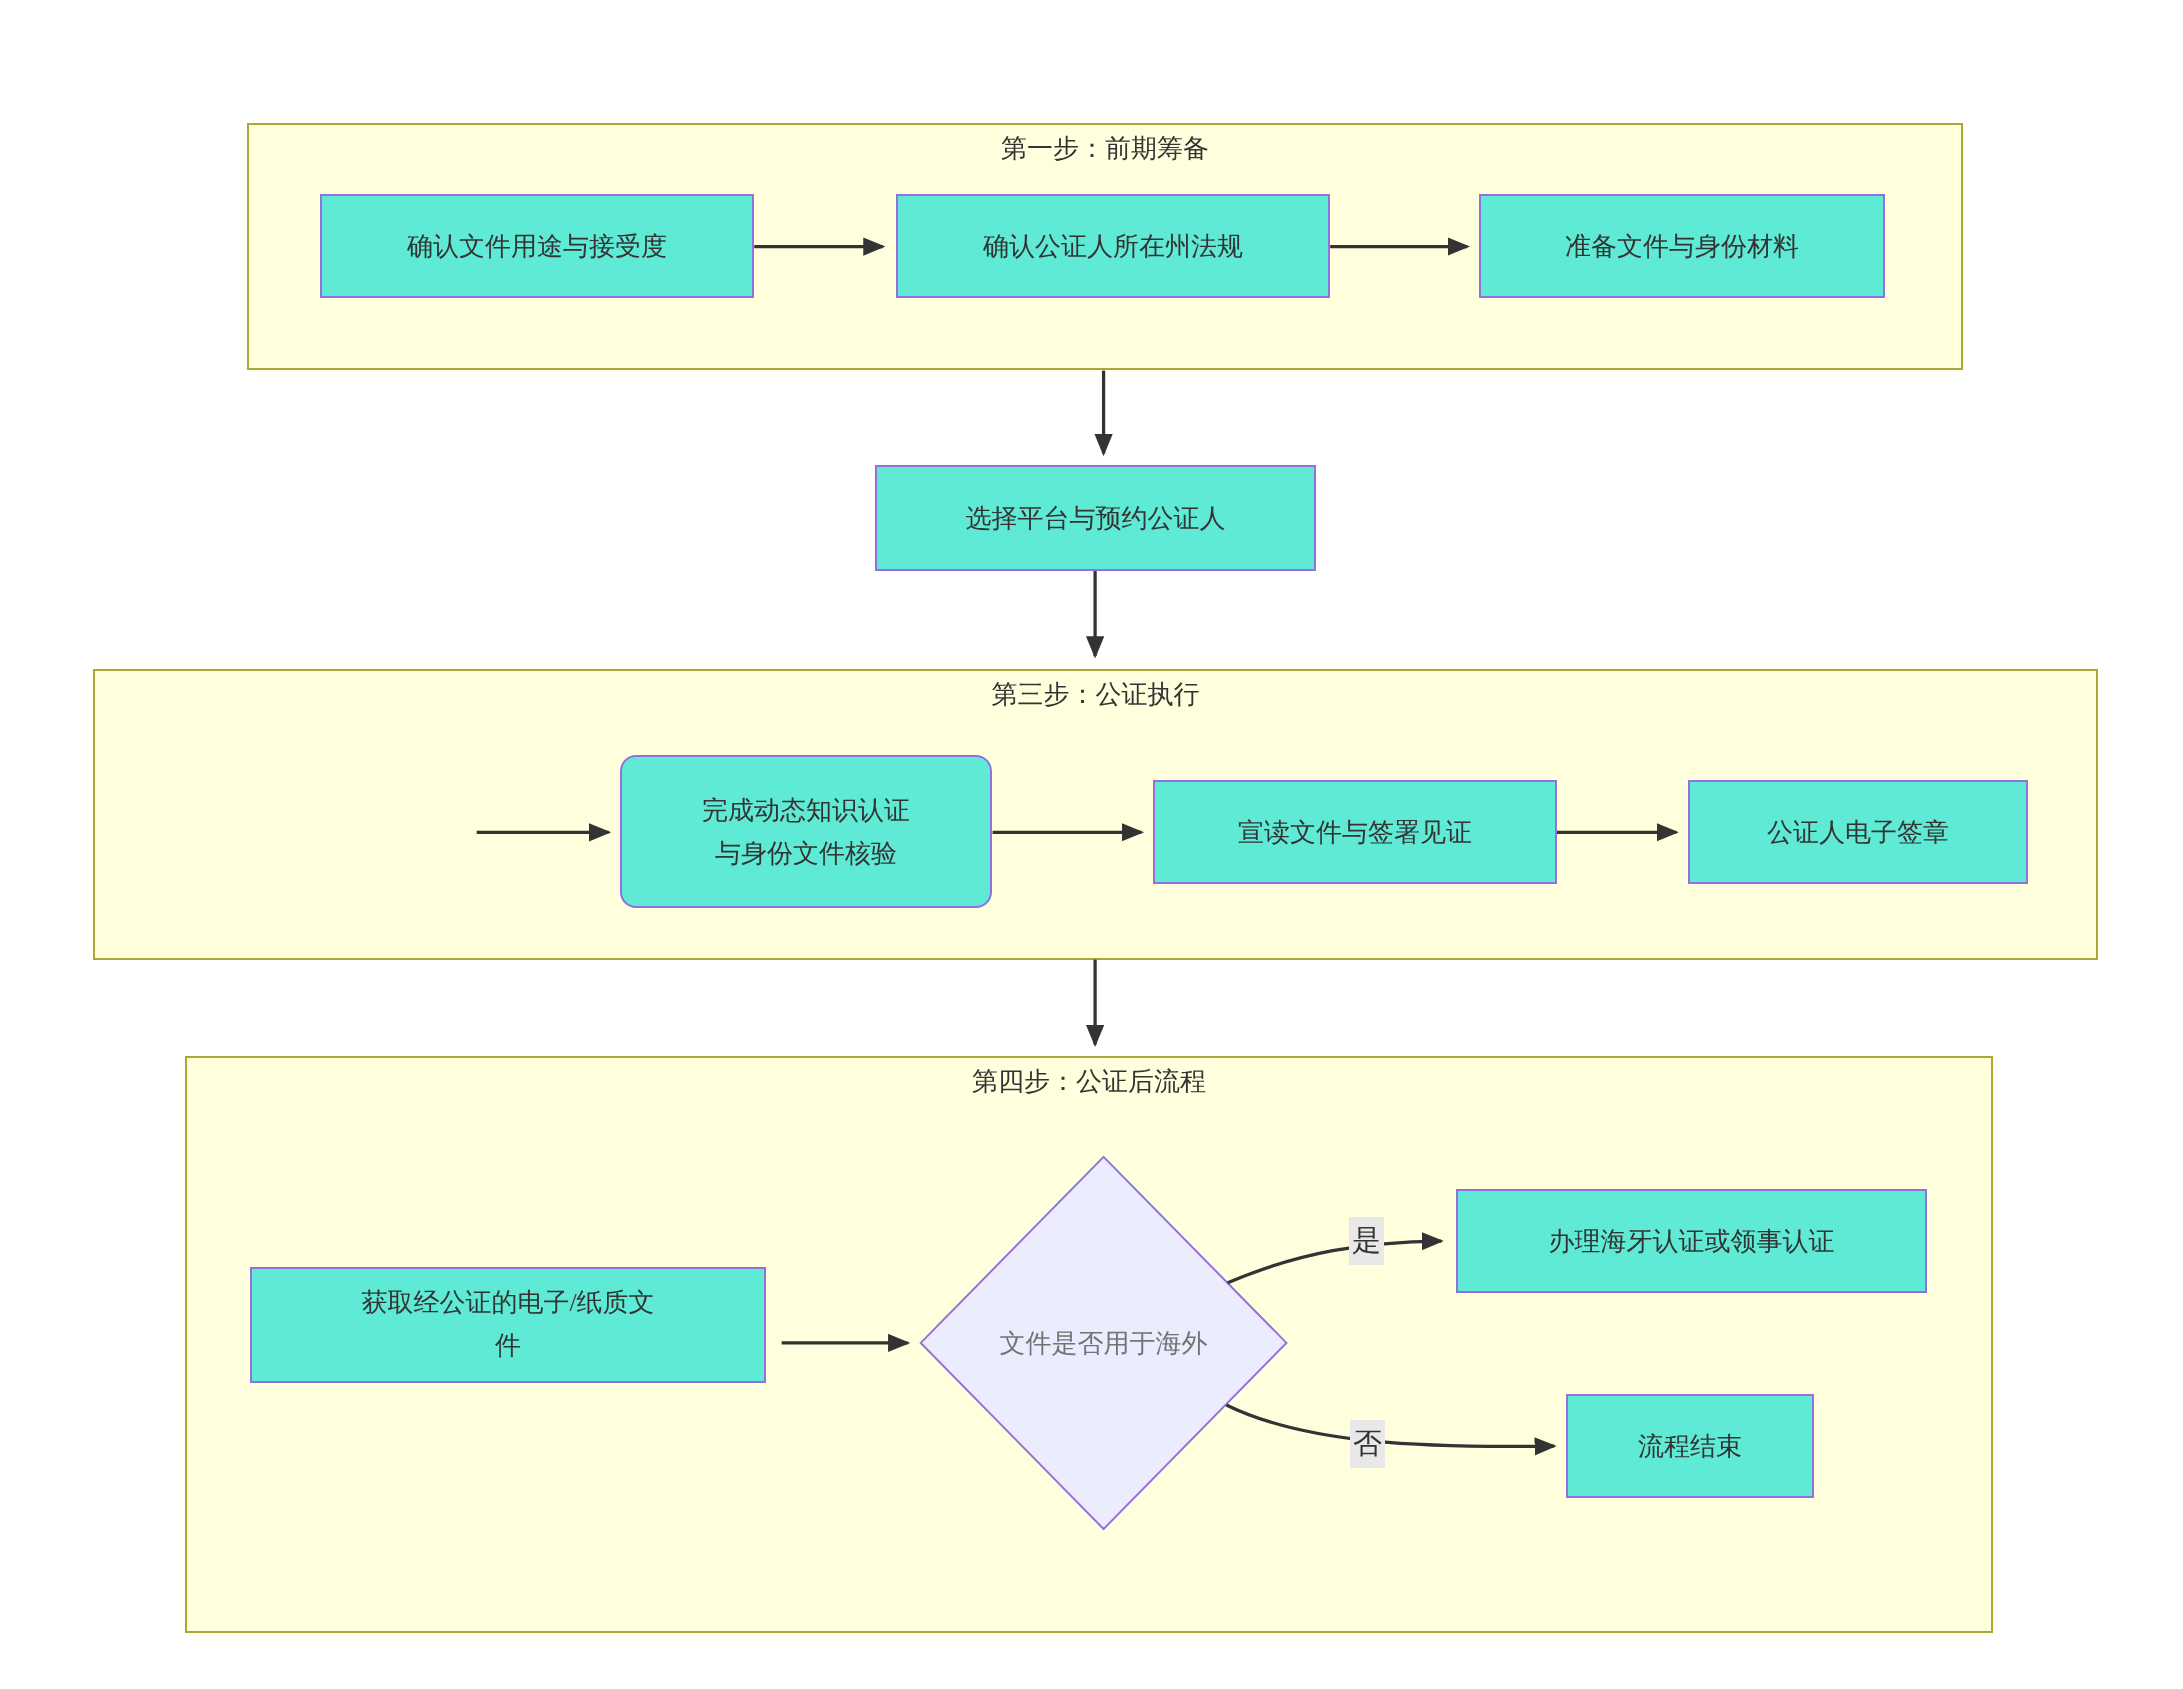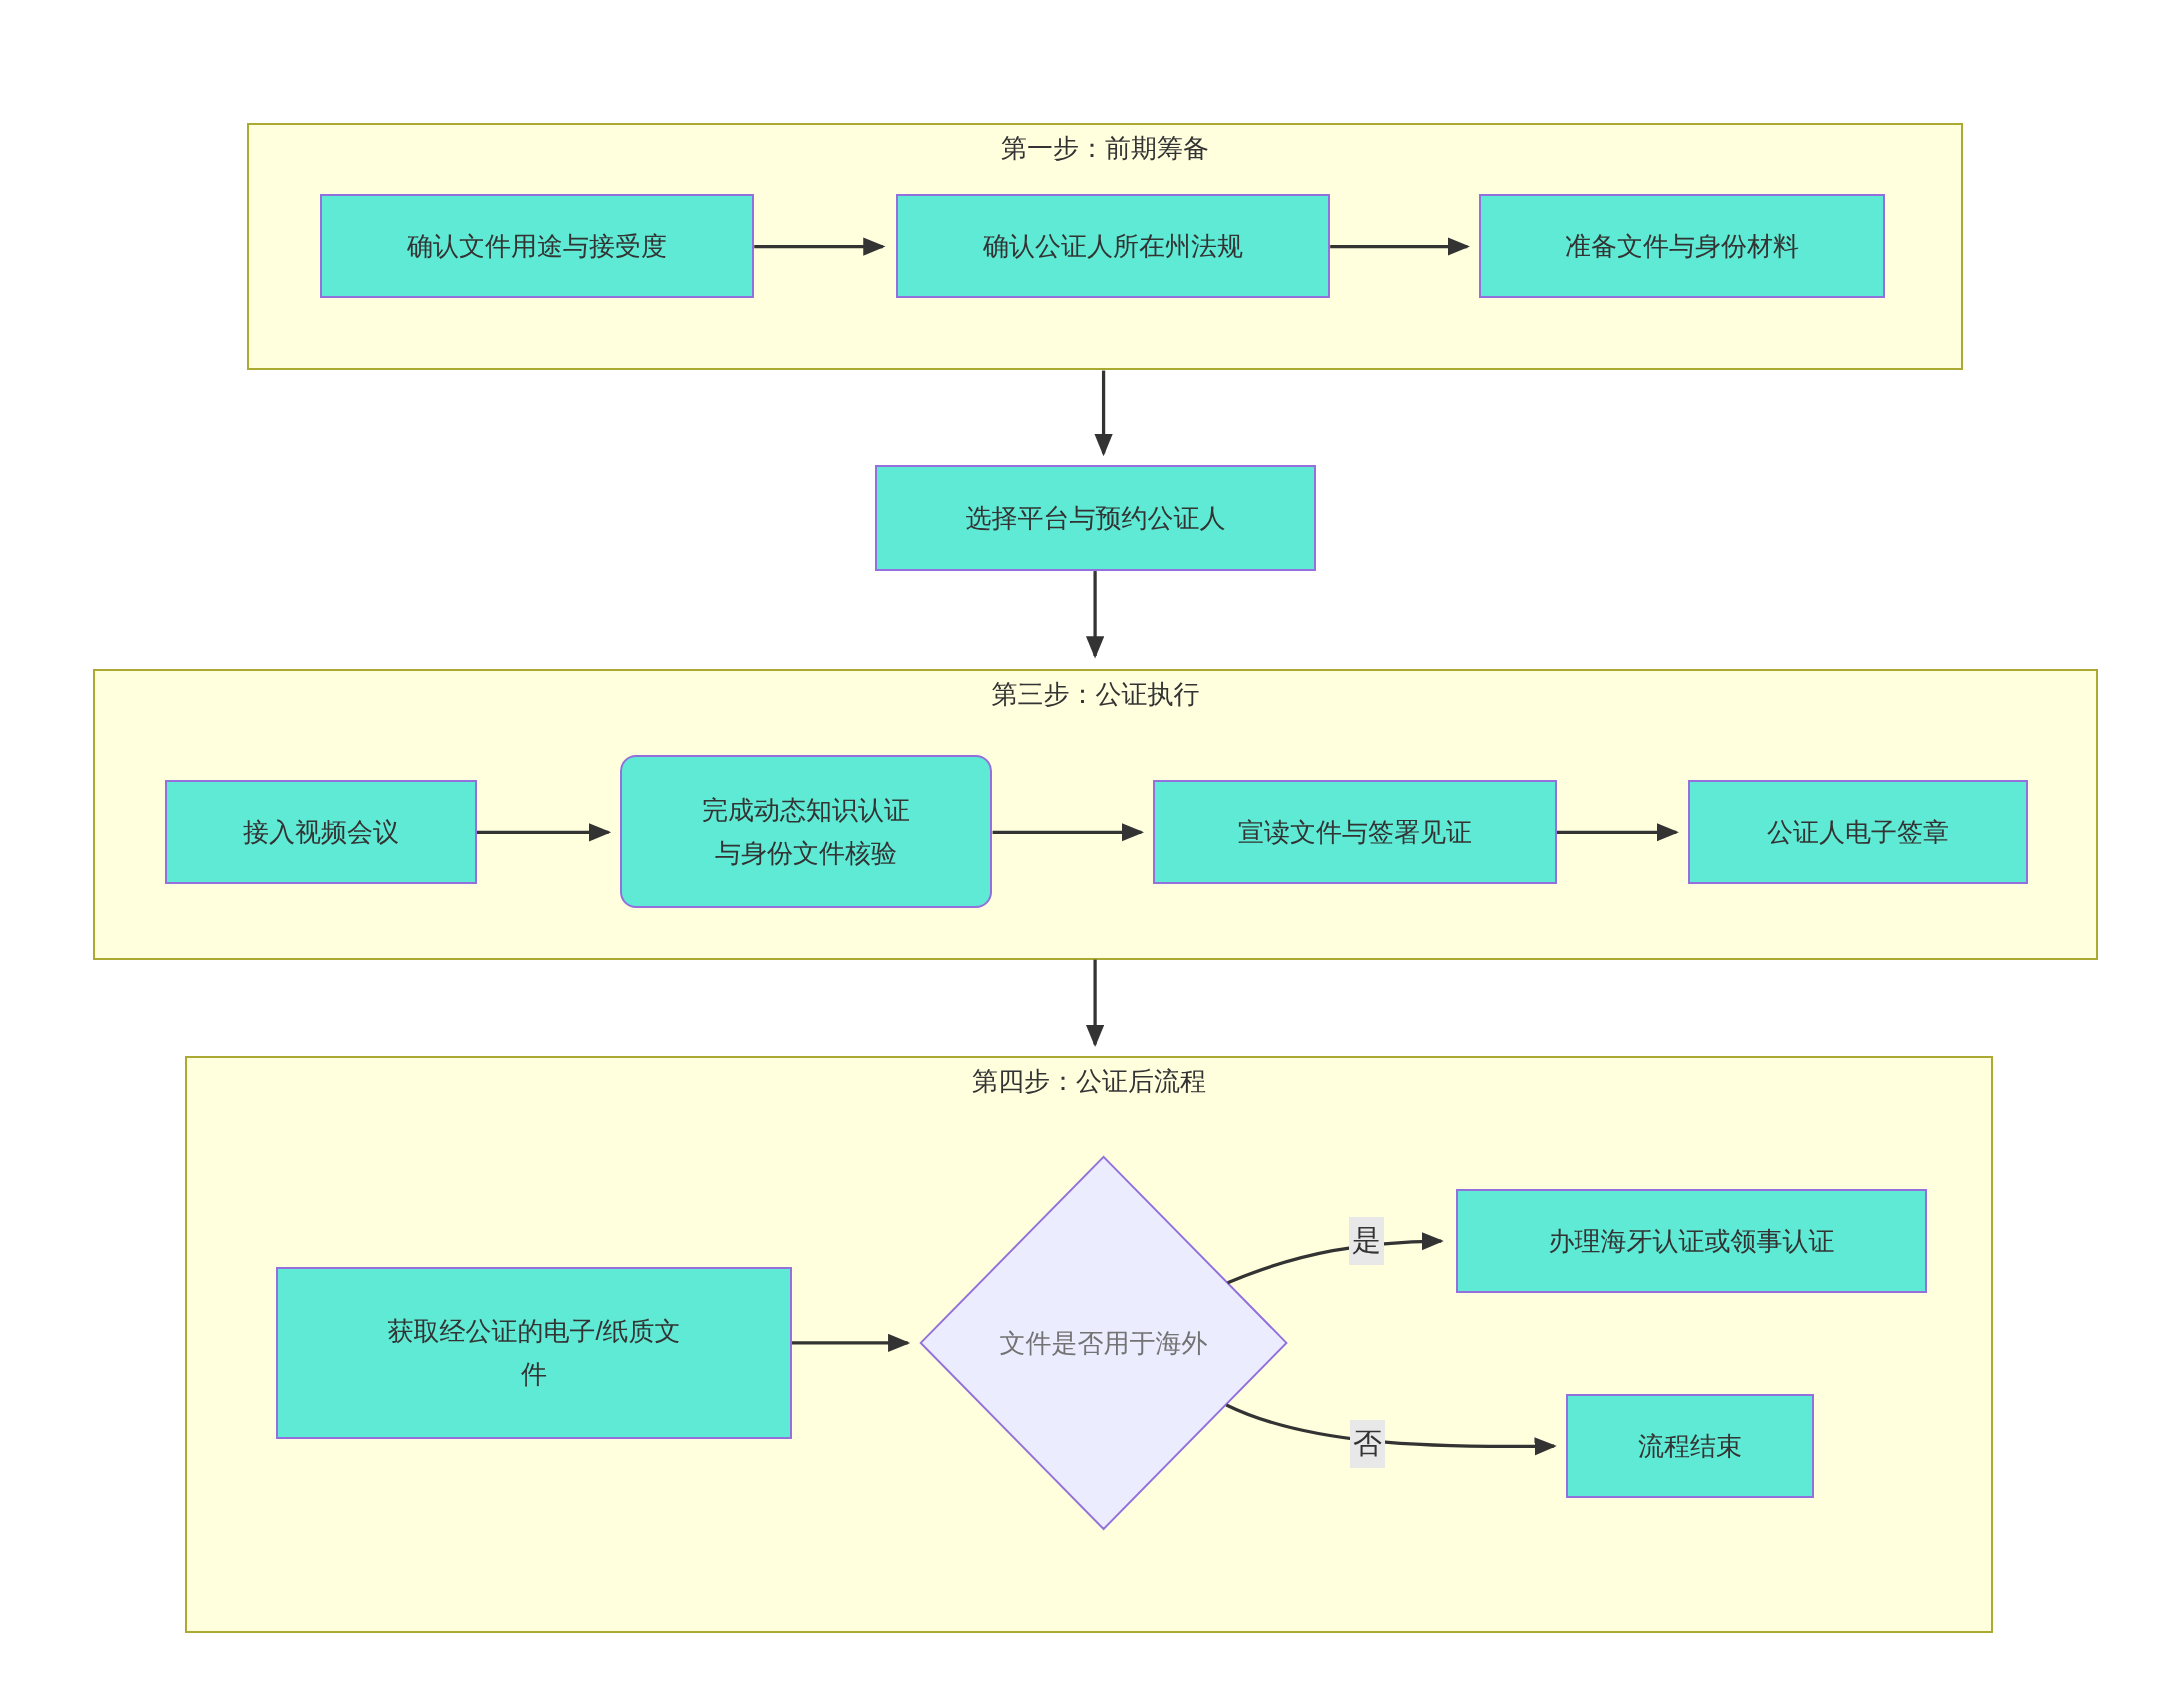--- a/index.html
+++ b/index.html
@@ -109,35 +109,32 @@
     <span>确认公证人所在州法规</span>
   </div>
   <div class="node" style="left:1479px;top:162px;width:406px;height:104px;">
     <span>准备文件与身份材料</span>
   </div>
 
   <div class="node" style="left:875px;top:433px;width:441px;height:106px;">
     <span>选择平台与预约公证人</span>
   </div>
 
-  <div class="node" style="left:165px;top:748px;width:312px;height:104px;">
-    <span>接入视频会议</span>
-  </div>
   <div class="node" style="left:620px;top:723px;width:372px;height:153px;border-radius:16px;">
     <span>完成动态知识认证</span>
     <span>与身份文件核验</span>
   </div>
   <div class="node" style="left:1153px;top:748px;width:404px;height:104px;">
     <span>宣读文件与签署见证</span>
   </div>
   <div class="node" style="left:1688px;top:748px;width:340px;height:104px;">
     <span>公证人电子签章</span>
   </div>
 
-  <div class="node" style="left:276px;top:1235px;width:516px;height:172px;">
+  <div class="node" style="left:250px;top:1235px;width:516px;height:116px;font-family:Liberation Serif, serif;">
     <span>获取经公证的电子/纸质文</span>
     <span>件</span>
   </div>
 
   <div class="diamond-label" style="left:940px;top:1285px;width:327px;height:52px;">文件是否用于海外</div>
 
   <div class="node" style="left:1456px;top:1157px;width:471px;height:104px;">
     <span>办理海牙认证或领事认证</span>
   </div>
   <div class="node" style="left:1566px;top:1362px;width:248px;height:104px;">

